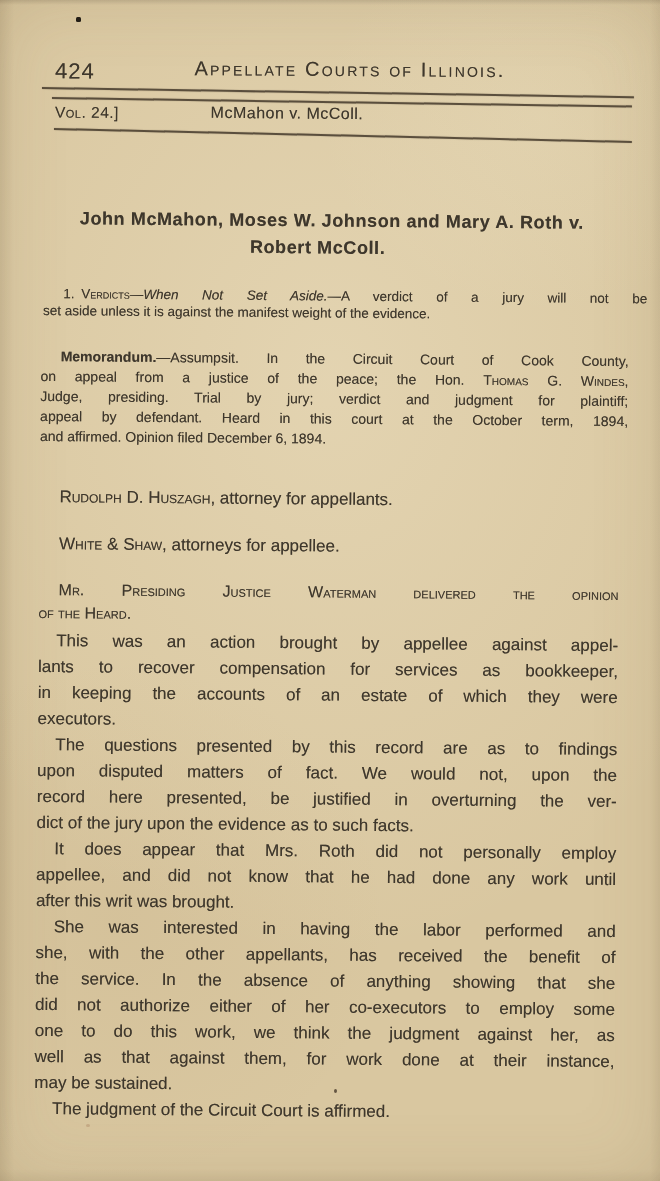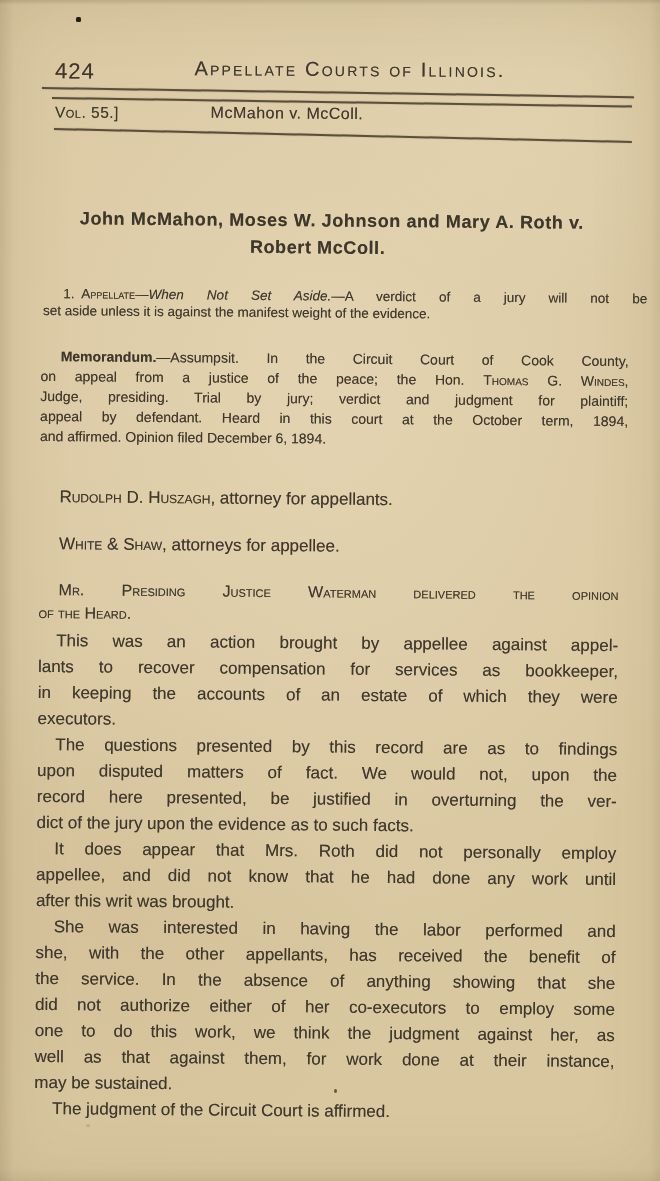--- a/index.html
+++ b/index.html
@@ -76,35 +76,35 @@
 
   <div class="header">
     <span class="pagenum">424</span>
     <span class="runtitle">Appellate Courts of Illinois.</span>
   </div>
 
   <div class="rule rule1"></div>
   <div class="rule rule2"></div>
 
   <div class="subheader">
-    <span class="vol">Vol. 55.]</span>
+    <span class="vol">Vol. 24.]</span>
     <span class="runcase">McMahon v. McColl.</span>
   </div>
 
   <div class="rule rule3"></div>
 
   <div class="content">
 
     <div class="case-title">
       <div class="l1">John McMahon, Moses W. Johnson and Mary A. Roth v.</div>
       <div class="l2">Robert McColl.</div>
     </div>
 
     <div class="headnote">
-      <div class="jl first"><span>1. </span><span class="s-sc">Appellate</span><span>—</span><span class="s-it">When Not Set Aside.</span><span>—A verdict of a jury will not be</span></div>
+      <div class="jl first"><span>1. </span><span class="s-sc">Verdicts</span><span>—</span><span class="s-it">When Not Set Aside.</span><span>—A verdict of a jury will not be</span></div>
       <div class="jl last"><span>set aside unless it is against the manifest weight of the evidence.</span></div>
     </div>
 
     <div class="memorandum">
       <div class="jl first"><span class="s-b">Memorandum.</span><span>—Assumpsit. In the Circuit Court of Cook County,</span></div>
       <div class="jl"><span>on appeal from a justice of the peace; the Hon. </span><span class="s-sc">Thomas G. Windes</span><span>,</span></div>
       <div class="jl"><span>Judge, presiding. Trial by jury; verdict and judgment for plaintiff;</span></div>
       <div class="jl"><span>appeal by defendant. Heard in this court at the October term, 1894,</span></div>
       <div class="jl last"><span>and affirmed. Opinion filed December 6, 1894.</span></div>
     </div>

